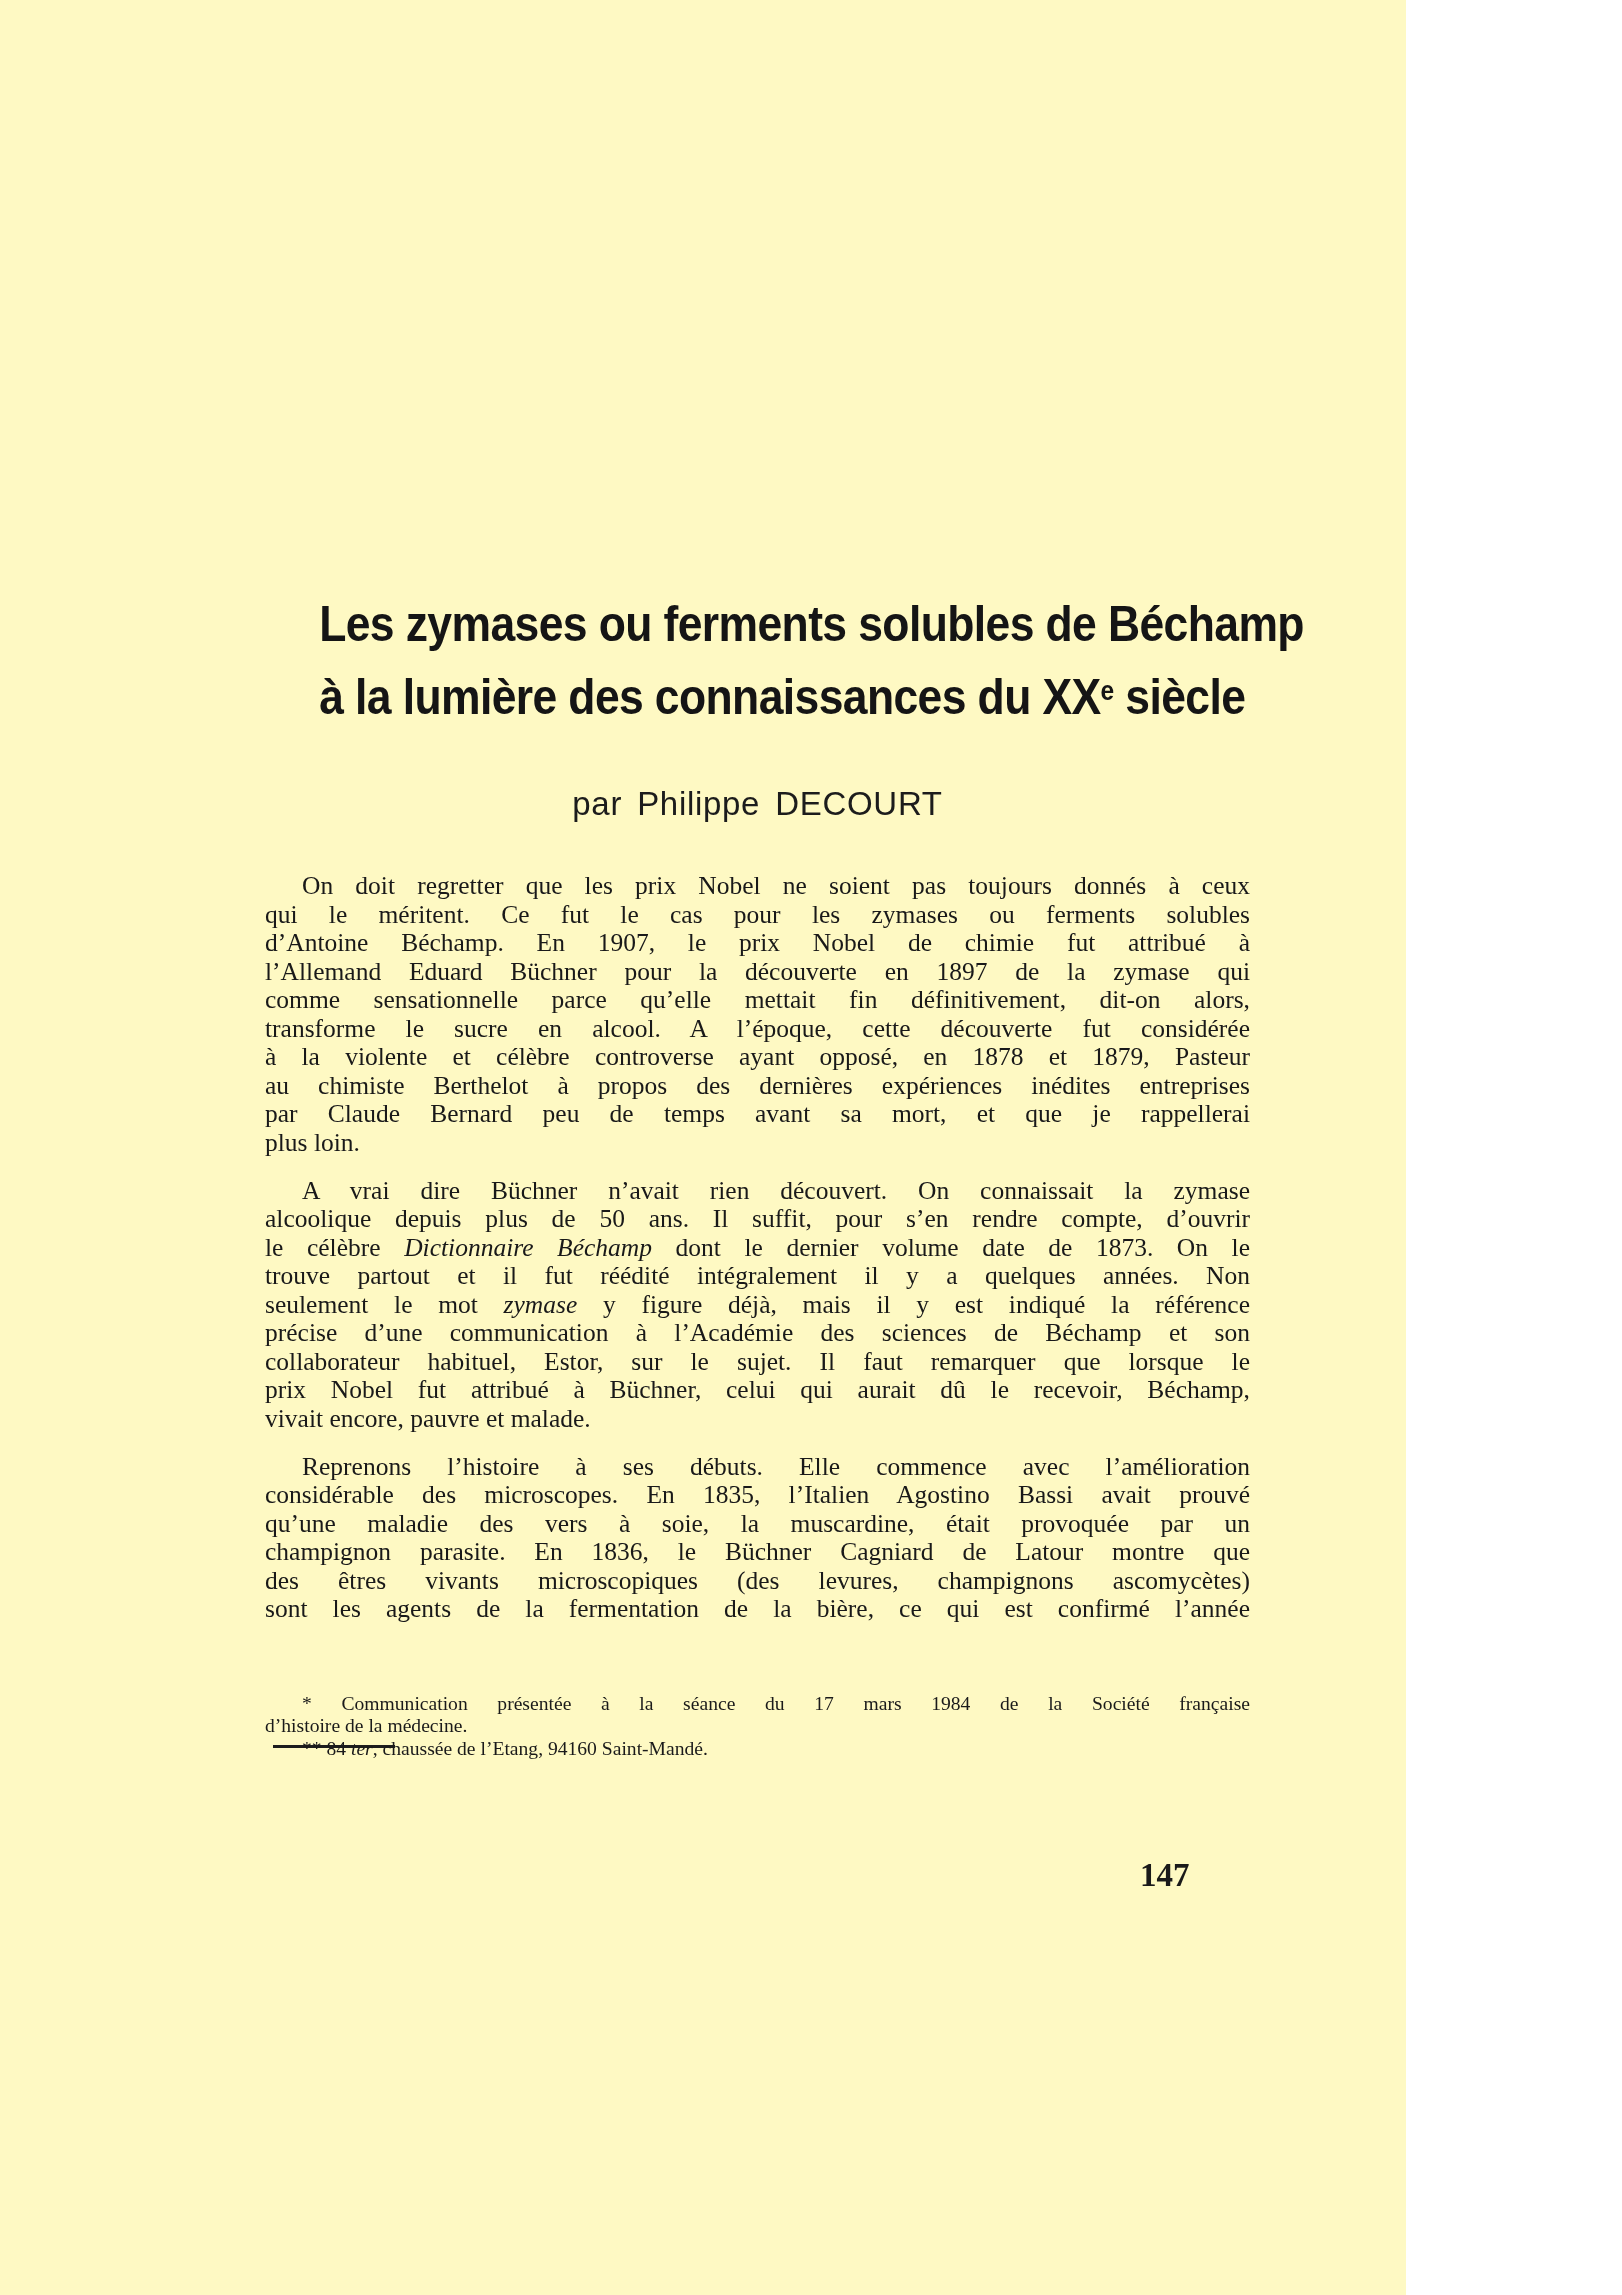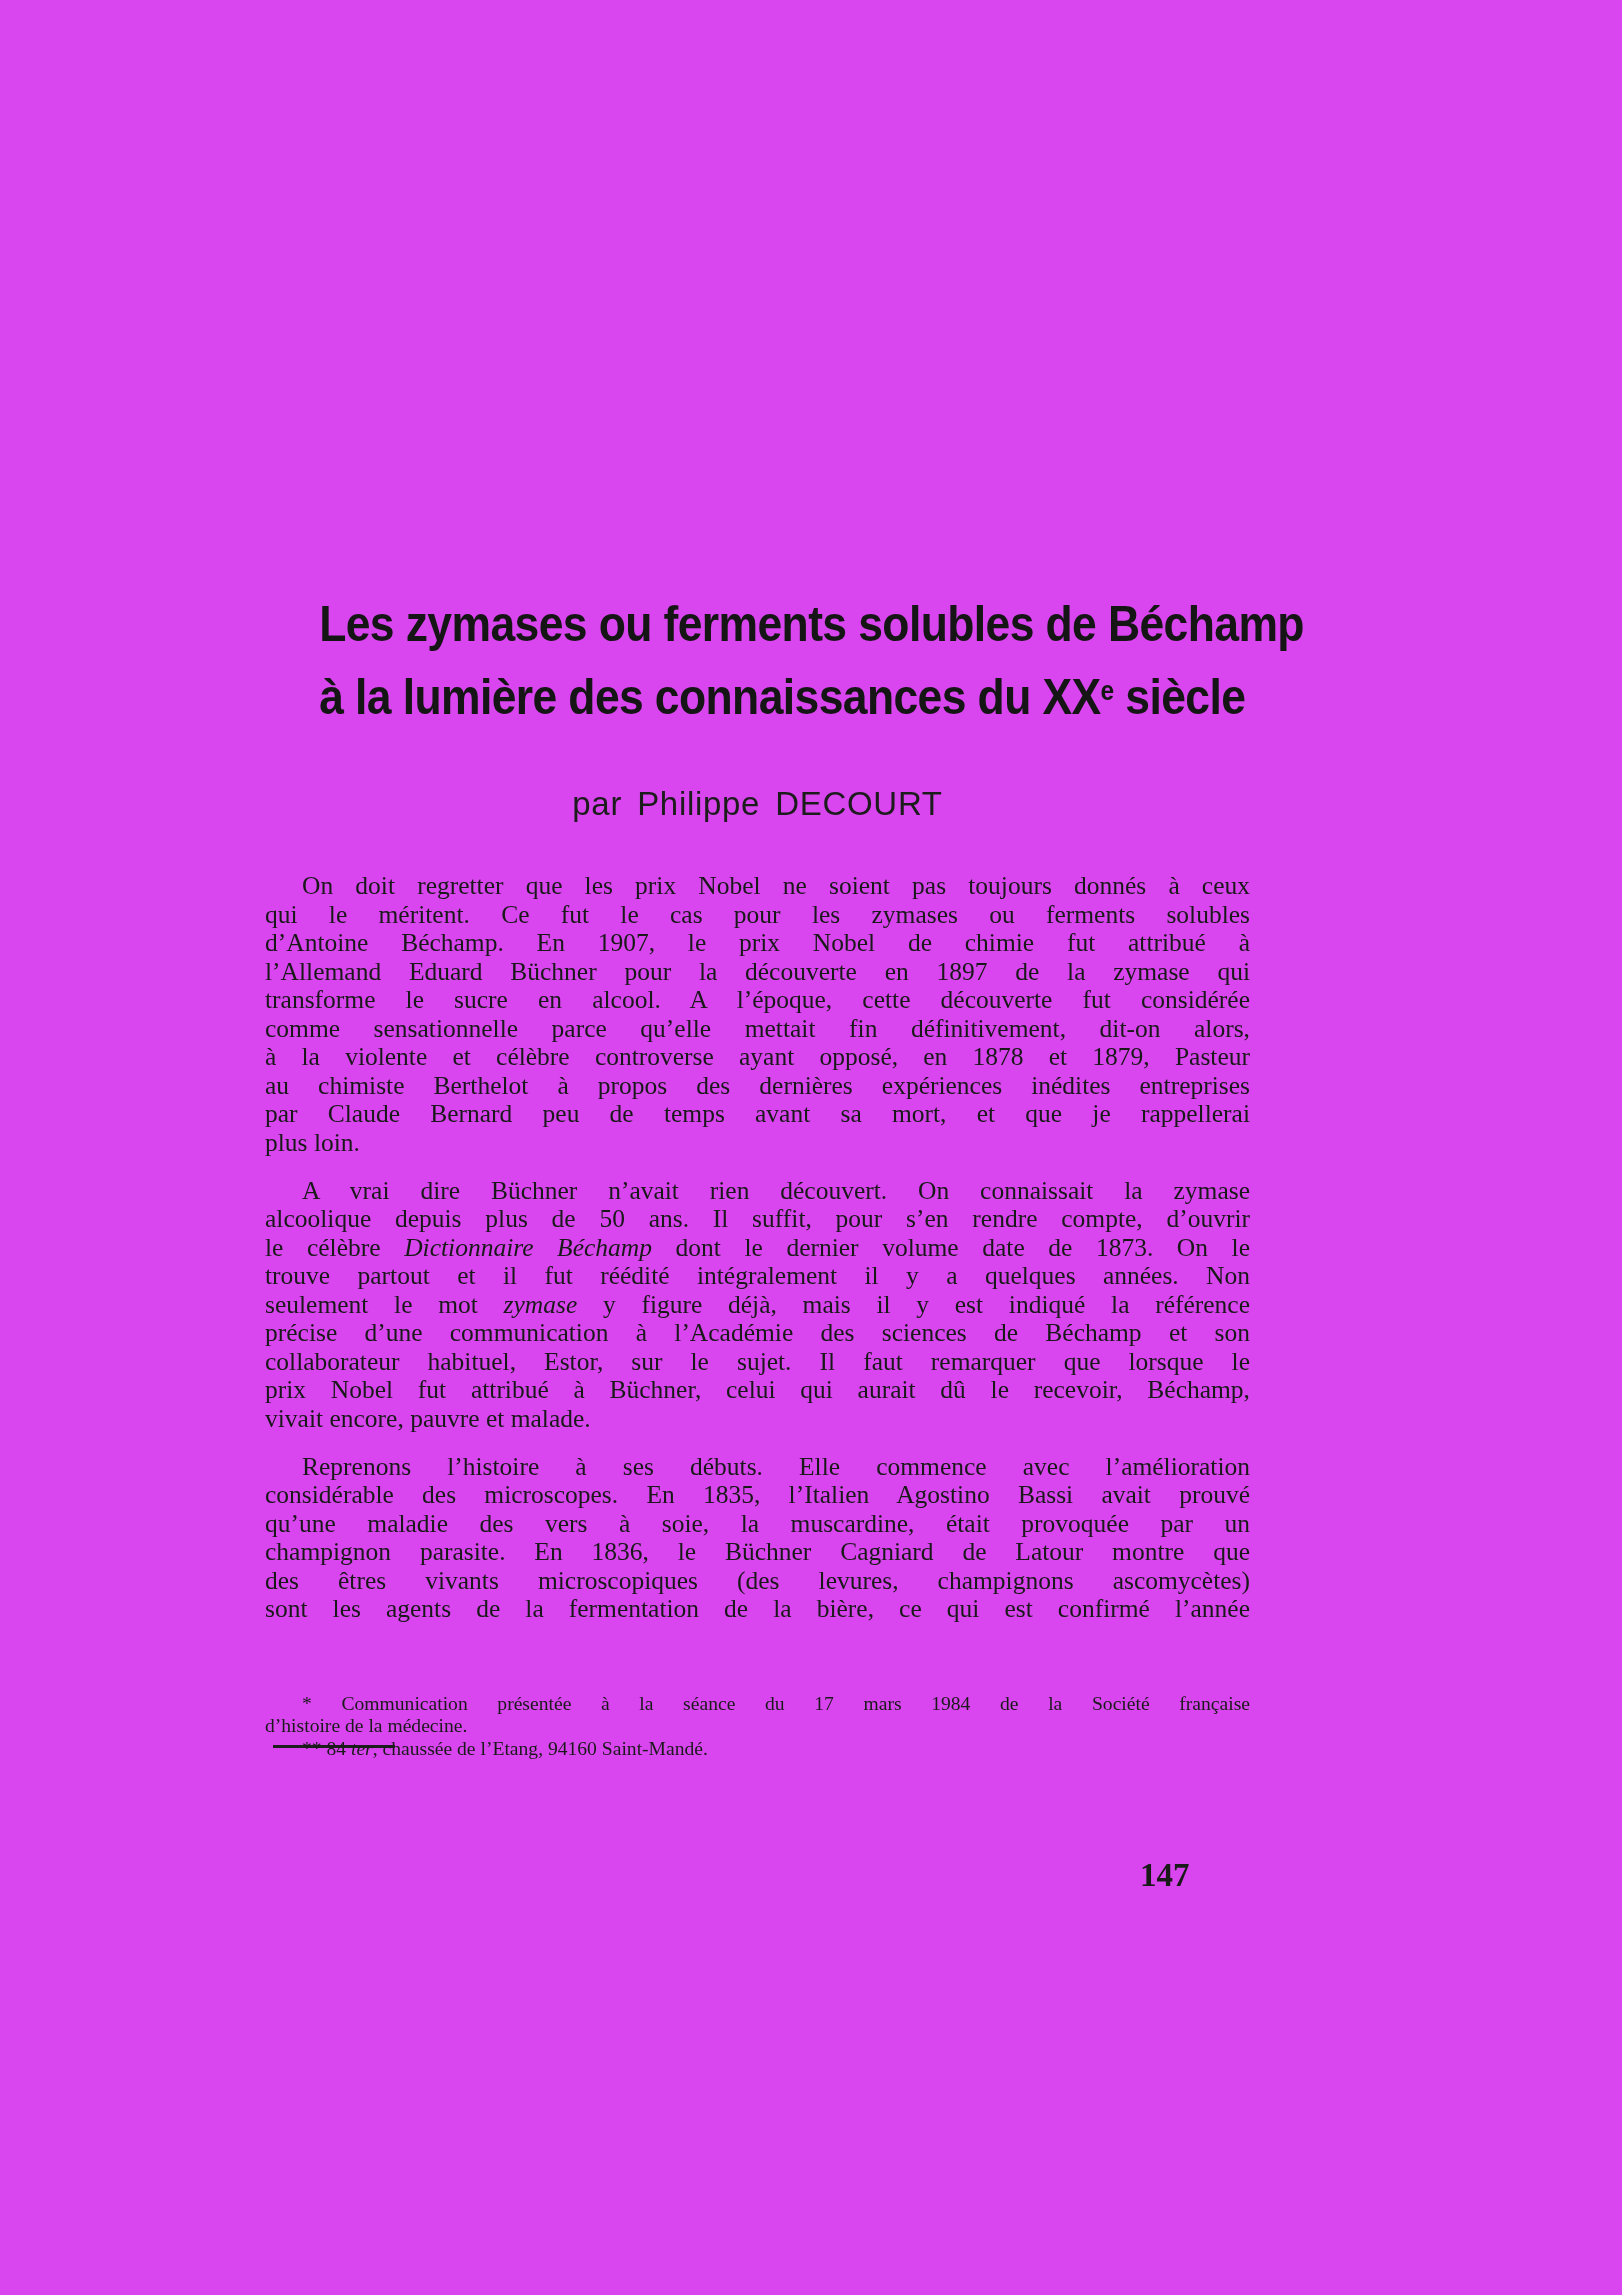--- a/index.html
+++ b/index.html
@@ -1,20 +1,20 @@
 <!DOCTYPE html>
 <html lang="fr" style="font-size:10.5px"><head>
 <meta charset="utf-8">
 <style>
   html, body { margin: 0; padding: 0; background: #ffffff; }
   .page {
     position: relative;
-    width: 1622px;
+    width: 1406px;
     height: 2295px;
-    background: #d946ef;
+    background: #fef9c3;
     overflow: hidden;
     color: #1a1a1a;
     font-family: "Liberation Serif", serif;
   }
 
   
   .title {
     position: absolute;
     top: 588px;
     left: 265px;
@@ -111,22 +111,22 @@
   </h1>
 
   <div class="author">par Philippe DECOURT</div>
 
   <div class="body">
       <div class="para">
         <div class="line first"><span>On doit regretter que les prix Nobel ne soient pas toujours donnés à ceux</span></div>
         <div class="line"><span>qui le méritent. Ce fut le cas pour les zymases ou ferments solubles</span></div>
         <div class="line"><span>d’Antoine Béchamp. En 1907, le prix Nobel de chimie fut attribué à</span></div>
         <div class="line"><span>l’Allemand Eduard Büchner pour la découverte en 1897 de la zymase qui</span></div>
+        <div class="line"><span>comme sensationnelle parce qu’elle mettait fin définitivement, dit-on alors,</span></div>
         <div class="line"><span>transforme le sucre en alcool. A l’époque, cette découverte fut considérée</span></div>
-        <div class="line"><span>comme sensationnelle parce qu’elle mettait fin définitivement, dit-on alors,</span></div>
         <div class="line"><span>à la violente et célèbre controverse ayant opposé, en 1878 et 1879, Pasteur</span></div>
         <div class="line"><span>au chimiste Berthelot à propos des dernières expériences inédites entreprises</span></div>
         <div class="line"><span>par Claude Bernard peu de temps avant sa mort, et que je rappellerai</span></div>
         <div class="line last"><span>plus loin.</span></div>
       </div>
       <div class="para">
         <div class="line first"><span>A vrai dire Büchner n’avait rien découvert. On connaissait la zymase</span></div>
         <div class="line"><span>alcoolique depuis plus de 50 ans. Il suffit, pour s’en rendre compte, d’ouvrir</span></div>
         <div class="line"><span>le célèbre </span><em>Dictionnaire Béchamp</em><span> dont le dernier volume date de 1873. On le</span></div>
         <div class="line"><span>trouve partout et il fut réédité intégralement il y a quelques années. Non</span></div>

